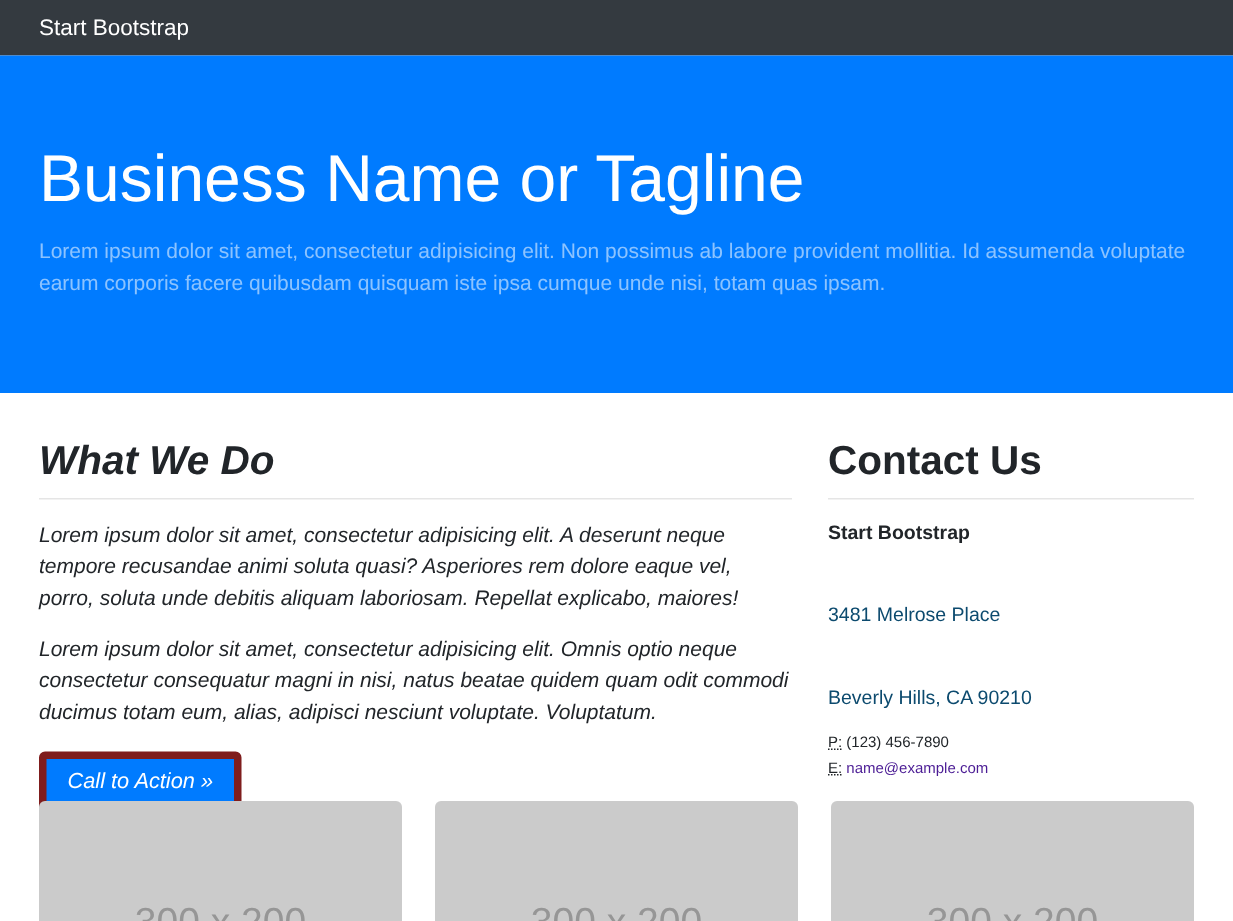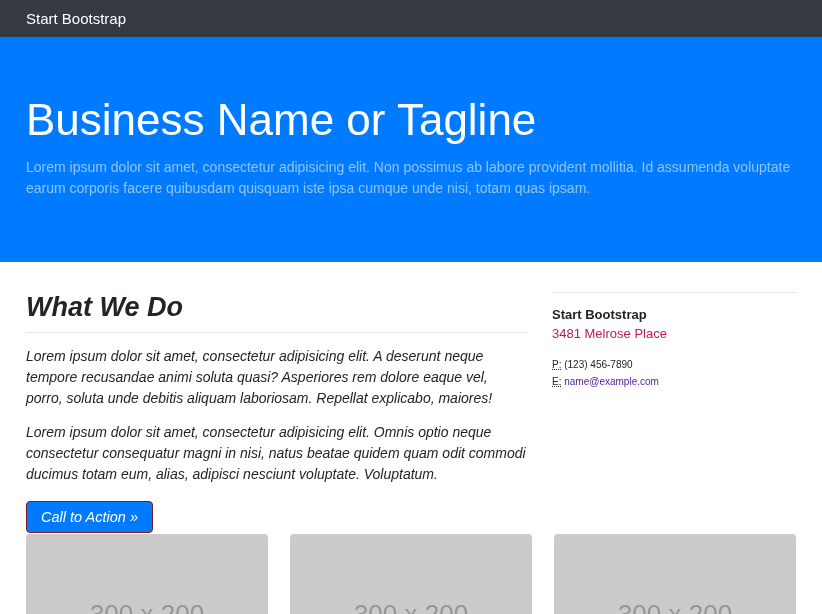--- a/index.html
+++ b/index.html
@@ -76,32 +76,32 @@
   .col-left p {
     font-size: 14px;
     line-height: 1.5;
     margin-bottom: 13px;
     color: #212529;
   }
   .btn-primary {
     display: inline-block;
     margin-top: 3px;
     background: #007bff;
-    border: 1px solid #7f1d1d;
+    border: 5px solid #7f1d1d;
     color: #ffffff;
     font-family: inherit;
     font-size: 14.5px;
     padding: 7px 14px;
     border-radius: 4px;
     cursor: pointer;
   }
 
   address { font-style: normal; font-size: 13px; line-height: 1.45; margin-bottom: 14px; }
   address strong { color: #212529; display: block; }
-  .addr-line { color: #be185d; display: block; }
+  .addr-line { color: #0c4a6e; display: block; margin-top: 36px; }
   .contact-line { font-size: 10px; line-height: 1.45; margin-bottom: 3px; color: #212529; }
   abbr.abbr { text-decoration: underline dotted; cursor: help; }
   .email-link { color: #4c1d95; text-decoration: none; cursor: pointer; }
 
   
   .cards-row {
     position: absolute;
     top: 534px;
     left: 26px;
     width: 770px;
@@ -138,24 +138,26 @@
 
   <div class="col-left">
     <h2>What We Do</h2>
     <hr>
     <p>Lorem ipsum dolor sit amet, consectetur adipisicing elit. A deserunt neque tempore recusandae animi soluta quasi? Asperiores rem dolore eaque vel, porro, soluta unde debitis aliquam laboriosam. Repellat explicabo, maiores!</p>
     <p>Lorem ipsum dolor sit amet, consectetur adipisicing elit. Omnis optio neque consectetur consequatur magni in nisi, natus beatae quidem quam odit commodi ducimus totam eum, alias, adipisci nesciunt voluptate. Voluptatum.</p>
     <a class="btn-primary">Call to Action »</a>
   </div>
 
   <div class="col-right">
+    <h2>Contact Us</h2>
     <hr>
     <address>
       <strong>Start Bootstrap</strong>
       <span class="addr-line">3481 Melrose Place</span>
+      <span class="addr-line">Beverly Hills, CA 90210</span>
     </address>
     <p class="contact-line"><abbr class="abbr">P:</abbr><span> (123) 456-7890</span></p>
     <p class="contact-line"><abbr class="abbr">E:</abbr> <a class="email-link">name@example.com</a></p>
   </div>
 
 </div>
 
 <div class="cards-row">
   <div class="card">
     <div class="card-img">

